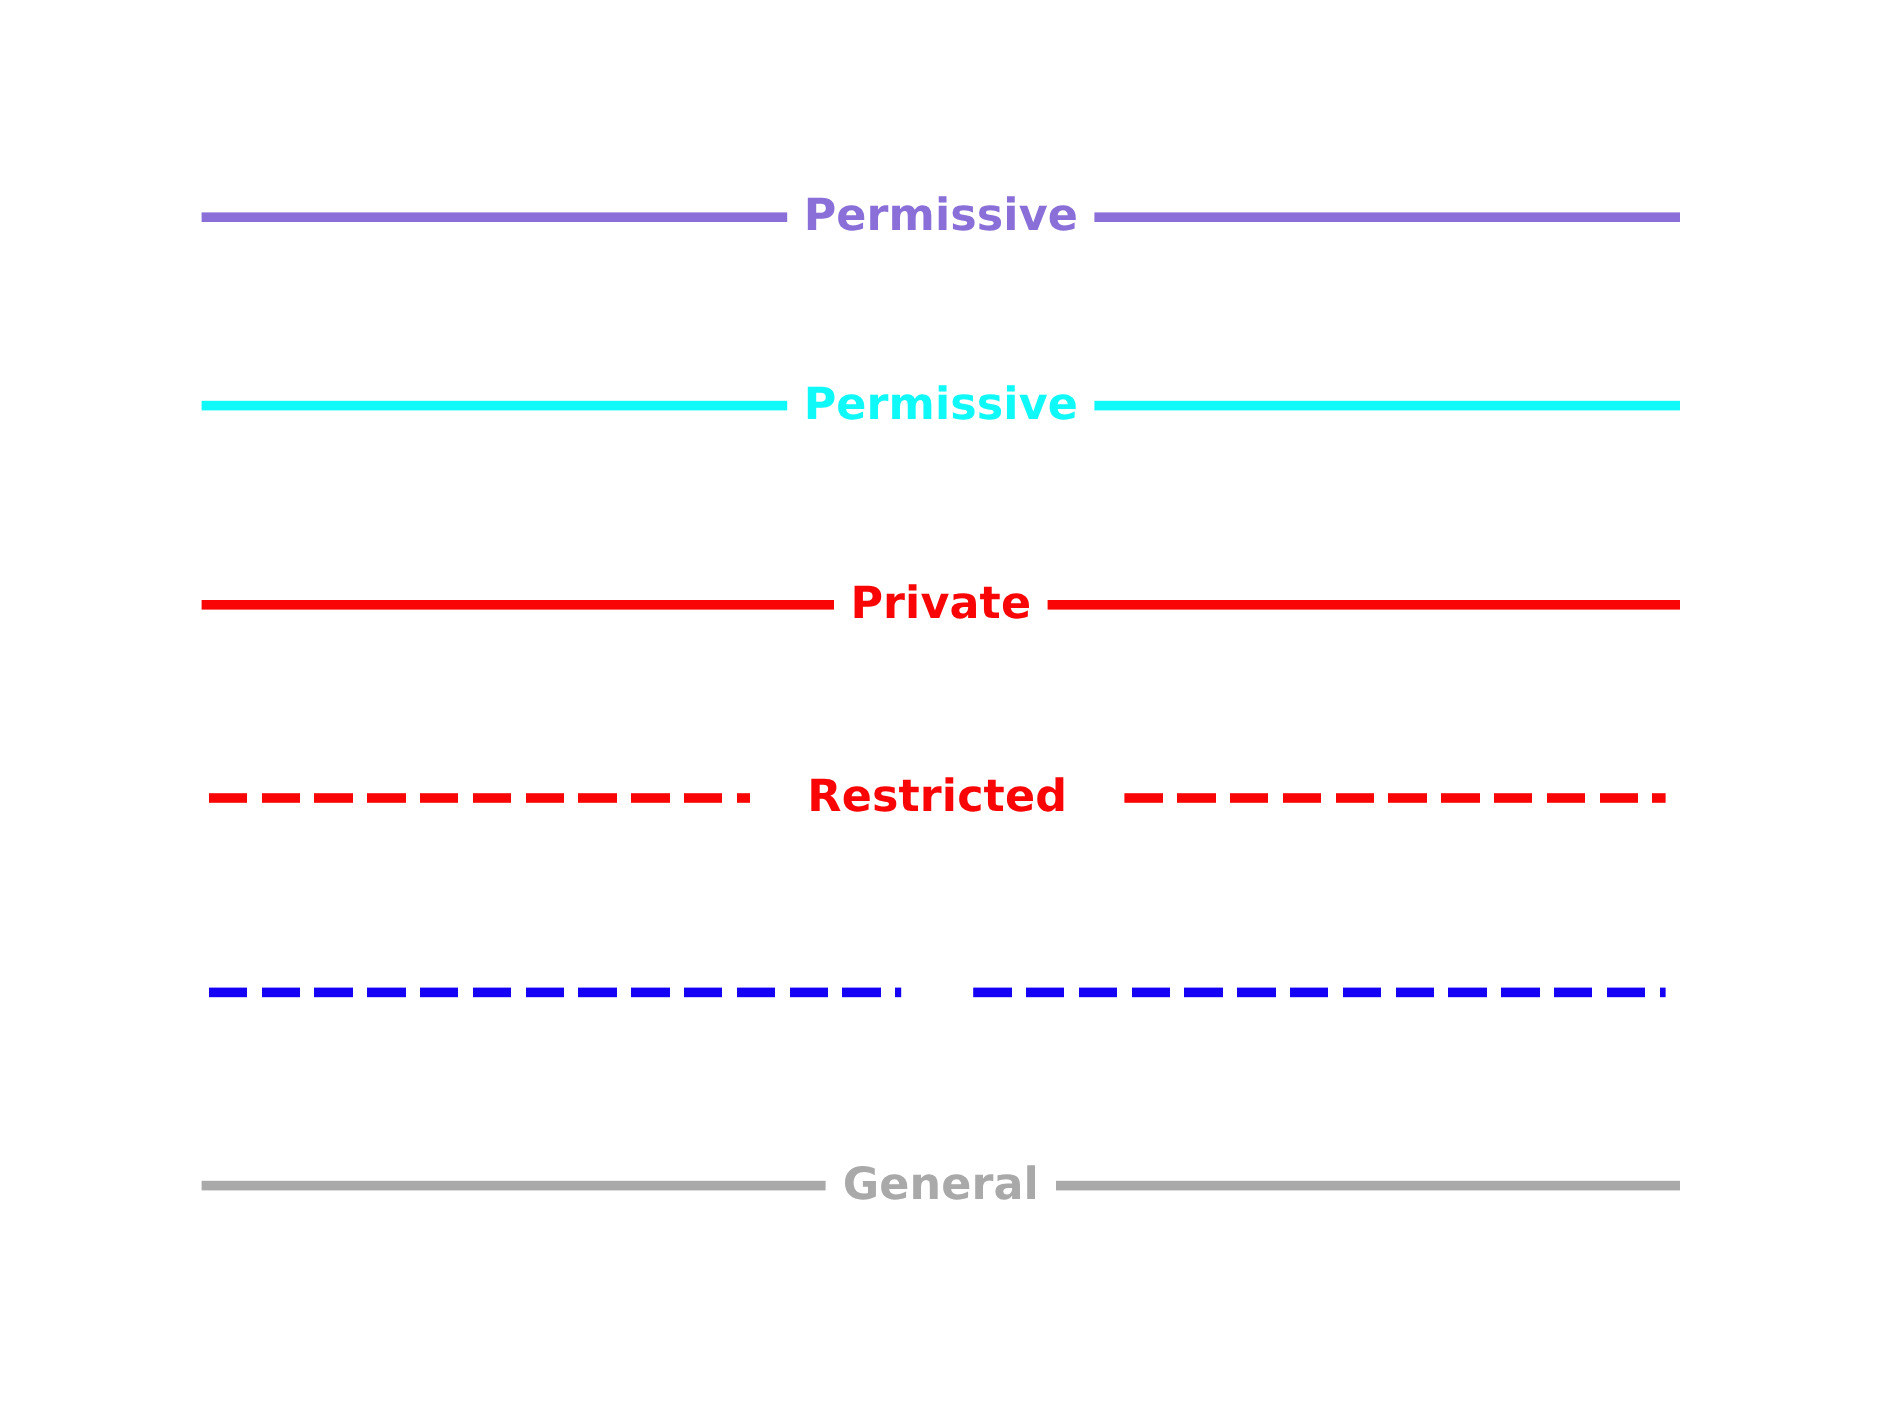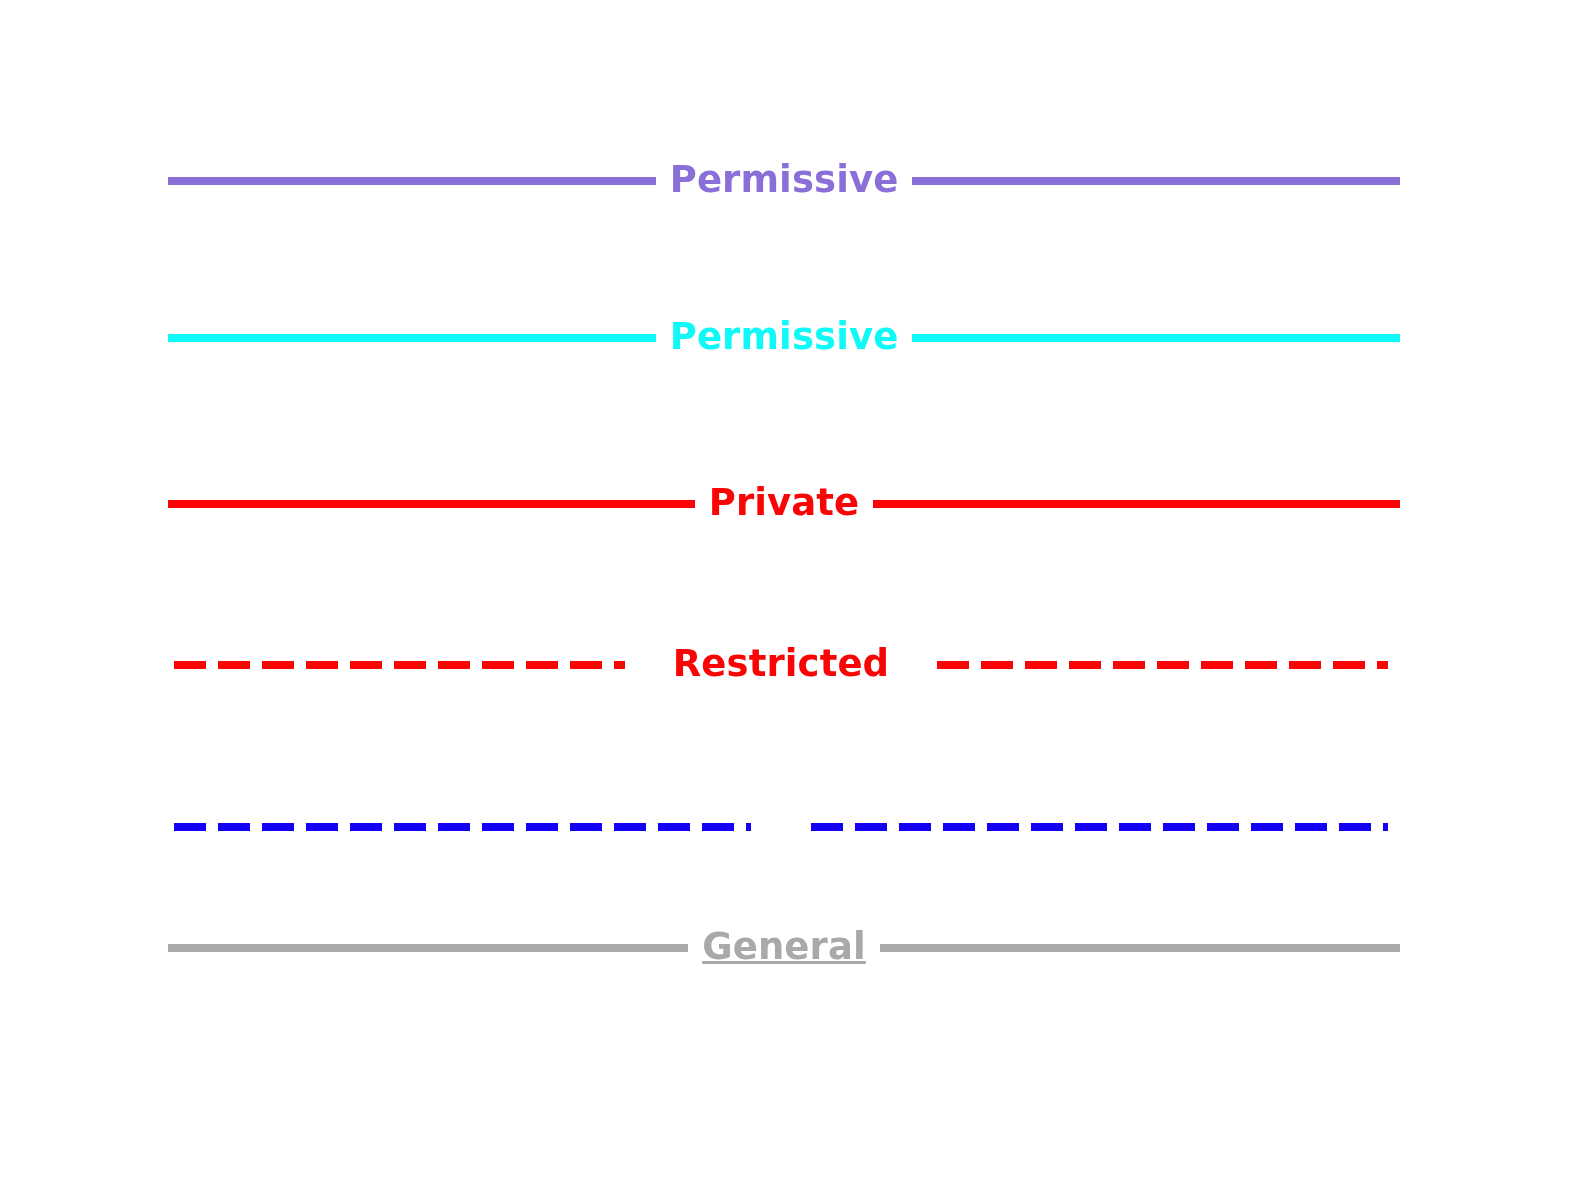--- a/index.html
+++ b/index.html
@@ -56,21 +56,21 @@
     letter-spacing: 0.1px;
     padding-bottom: 3px;
   }
 
   
   #row-0 { top: 149px; }
   #row-1 { top: 306px; }
   #row-2 { top: 472px; align-items: center; }
   #row-3 { top: 633px; }
   #row-4 { top: 795px; }
-  #row-5 { top: 916px; text-decoration: underline; }
+  #row-5 { top: 956px; }
 
   
   #row-3 .legend-line, #row-4 .legend-line { margin-left: 0; margin-right: 0; }
   #row-3, #row-4 { left: 174px; width: 1214px; gap: 36px; }
   #row-3 .left-seg, #row-4 .left-seg { margin-right: 12px; }
   #row-3 .right-seg, #row-4 .right-seg { margin-left: 12px; }
 </style>
 </head>
 <body style="background: rgb(255, 255, 255);">
 

